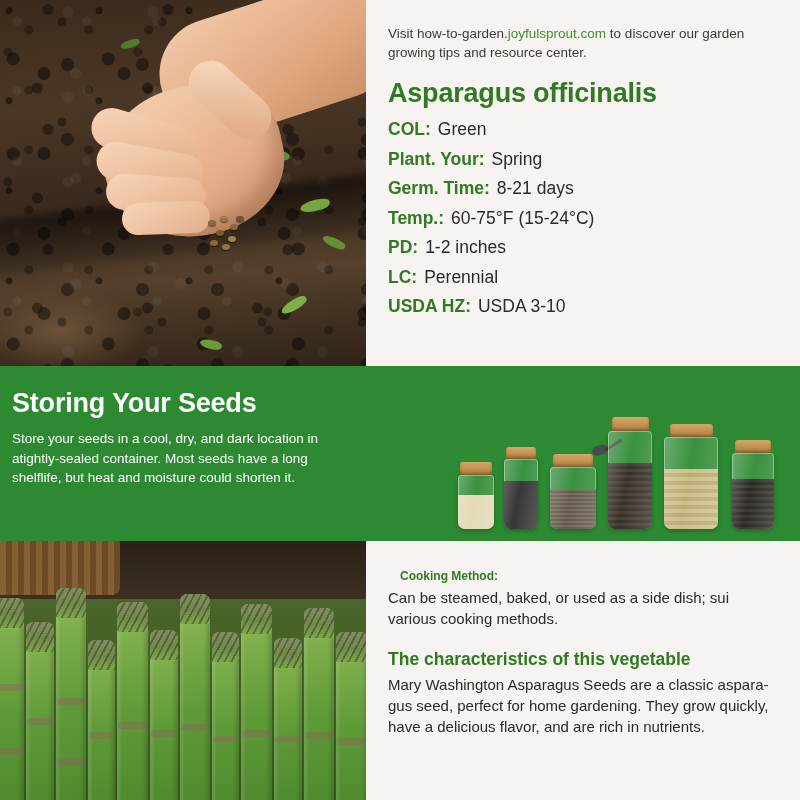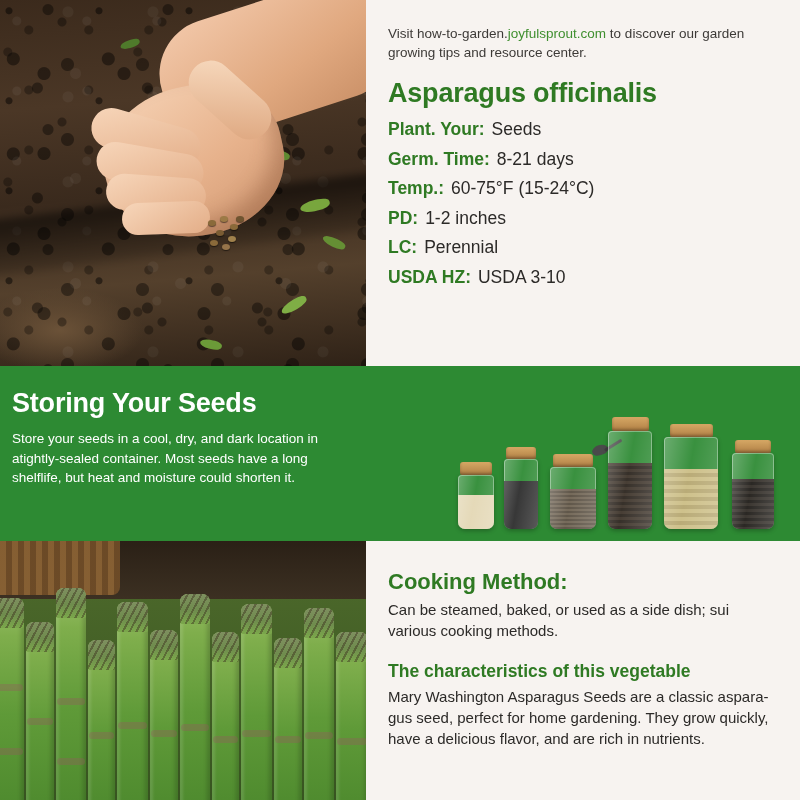--- a/index.html
+++ b/index.html
@@ -212,21 +212,21 @@
     background-image: repeating-linear-gradient(118deg, rgba(60,48,30,.45) 0 2px, transparent 2px 6px);
     border-radius: 8px 8px 2px 2px;
   }
   .spear .scale { position:absolute; left:1px; right:1px; height:7px; background: rgba(150,90,95,.35); border-radius:4px; }
 
   .info-bottom {
     width: 434px; height: 259px;
     background: #f7f3f0;
     padding: 28px 22px 0 22px;
   }
-  .sub-head { font-size: 22px; font-weight: bold; color: #2f7a23; }
+  .sub-head { font-size: 12px; font-weight: bold; color: #2f7a23; margin-left: 12px; }
   .sub-body { margin-top: 4px; font-size: 15px; line-height: 21px; color: #2c2a28; }
   .sub-head2 { margin-top: 20px; font-size: 17.5px; font-weight: bold; color: #2f7a23; }
 </style>
 </head>
 <body>
 
 <div class="page">
 
   <div class="top-row">
 
@@ -265,22 +265,26 @@
 
     <div class="info-panel">
       <div class="visit-line">
         <span>Visit how-to-garden.</span><span class="url">joyfulsprout.com</span><span> to discover our garden growing tips and resource center.</span>
       </div>
 
       <div class="plant-title">Asparagus officinalis</div>
 
       <div class="spec-list">
         <div class="spec-row">
+          <span class="spec-key">COL:</span>
+          <span class="spec-val">Green</span>
+        </div>
+        <div class="spec-row">
           <span class="spec-key">Plant. Your:</span>
-          <span class="spec-val">Seeds</span>
+          <span class="spec-val">Spring</span>
         </div>
         <div class="spec-row">
           <span class="spec-key">Germ. Time:</span>
           <span class="spec-val">8-21 days</span>
         </div>
         <div class="spec-row">
           <span class="spec-key">Temp.:</span>
           <span class="spec-val">60-75°F (15-24°C)</span>
         </div>
         <div class="spec-row">

